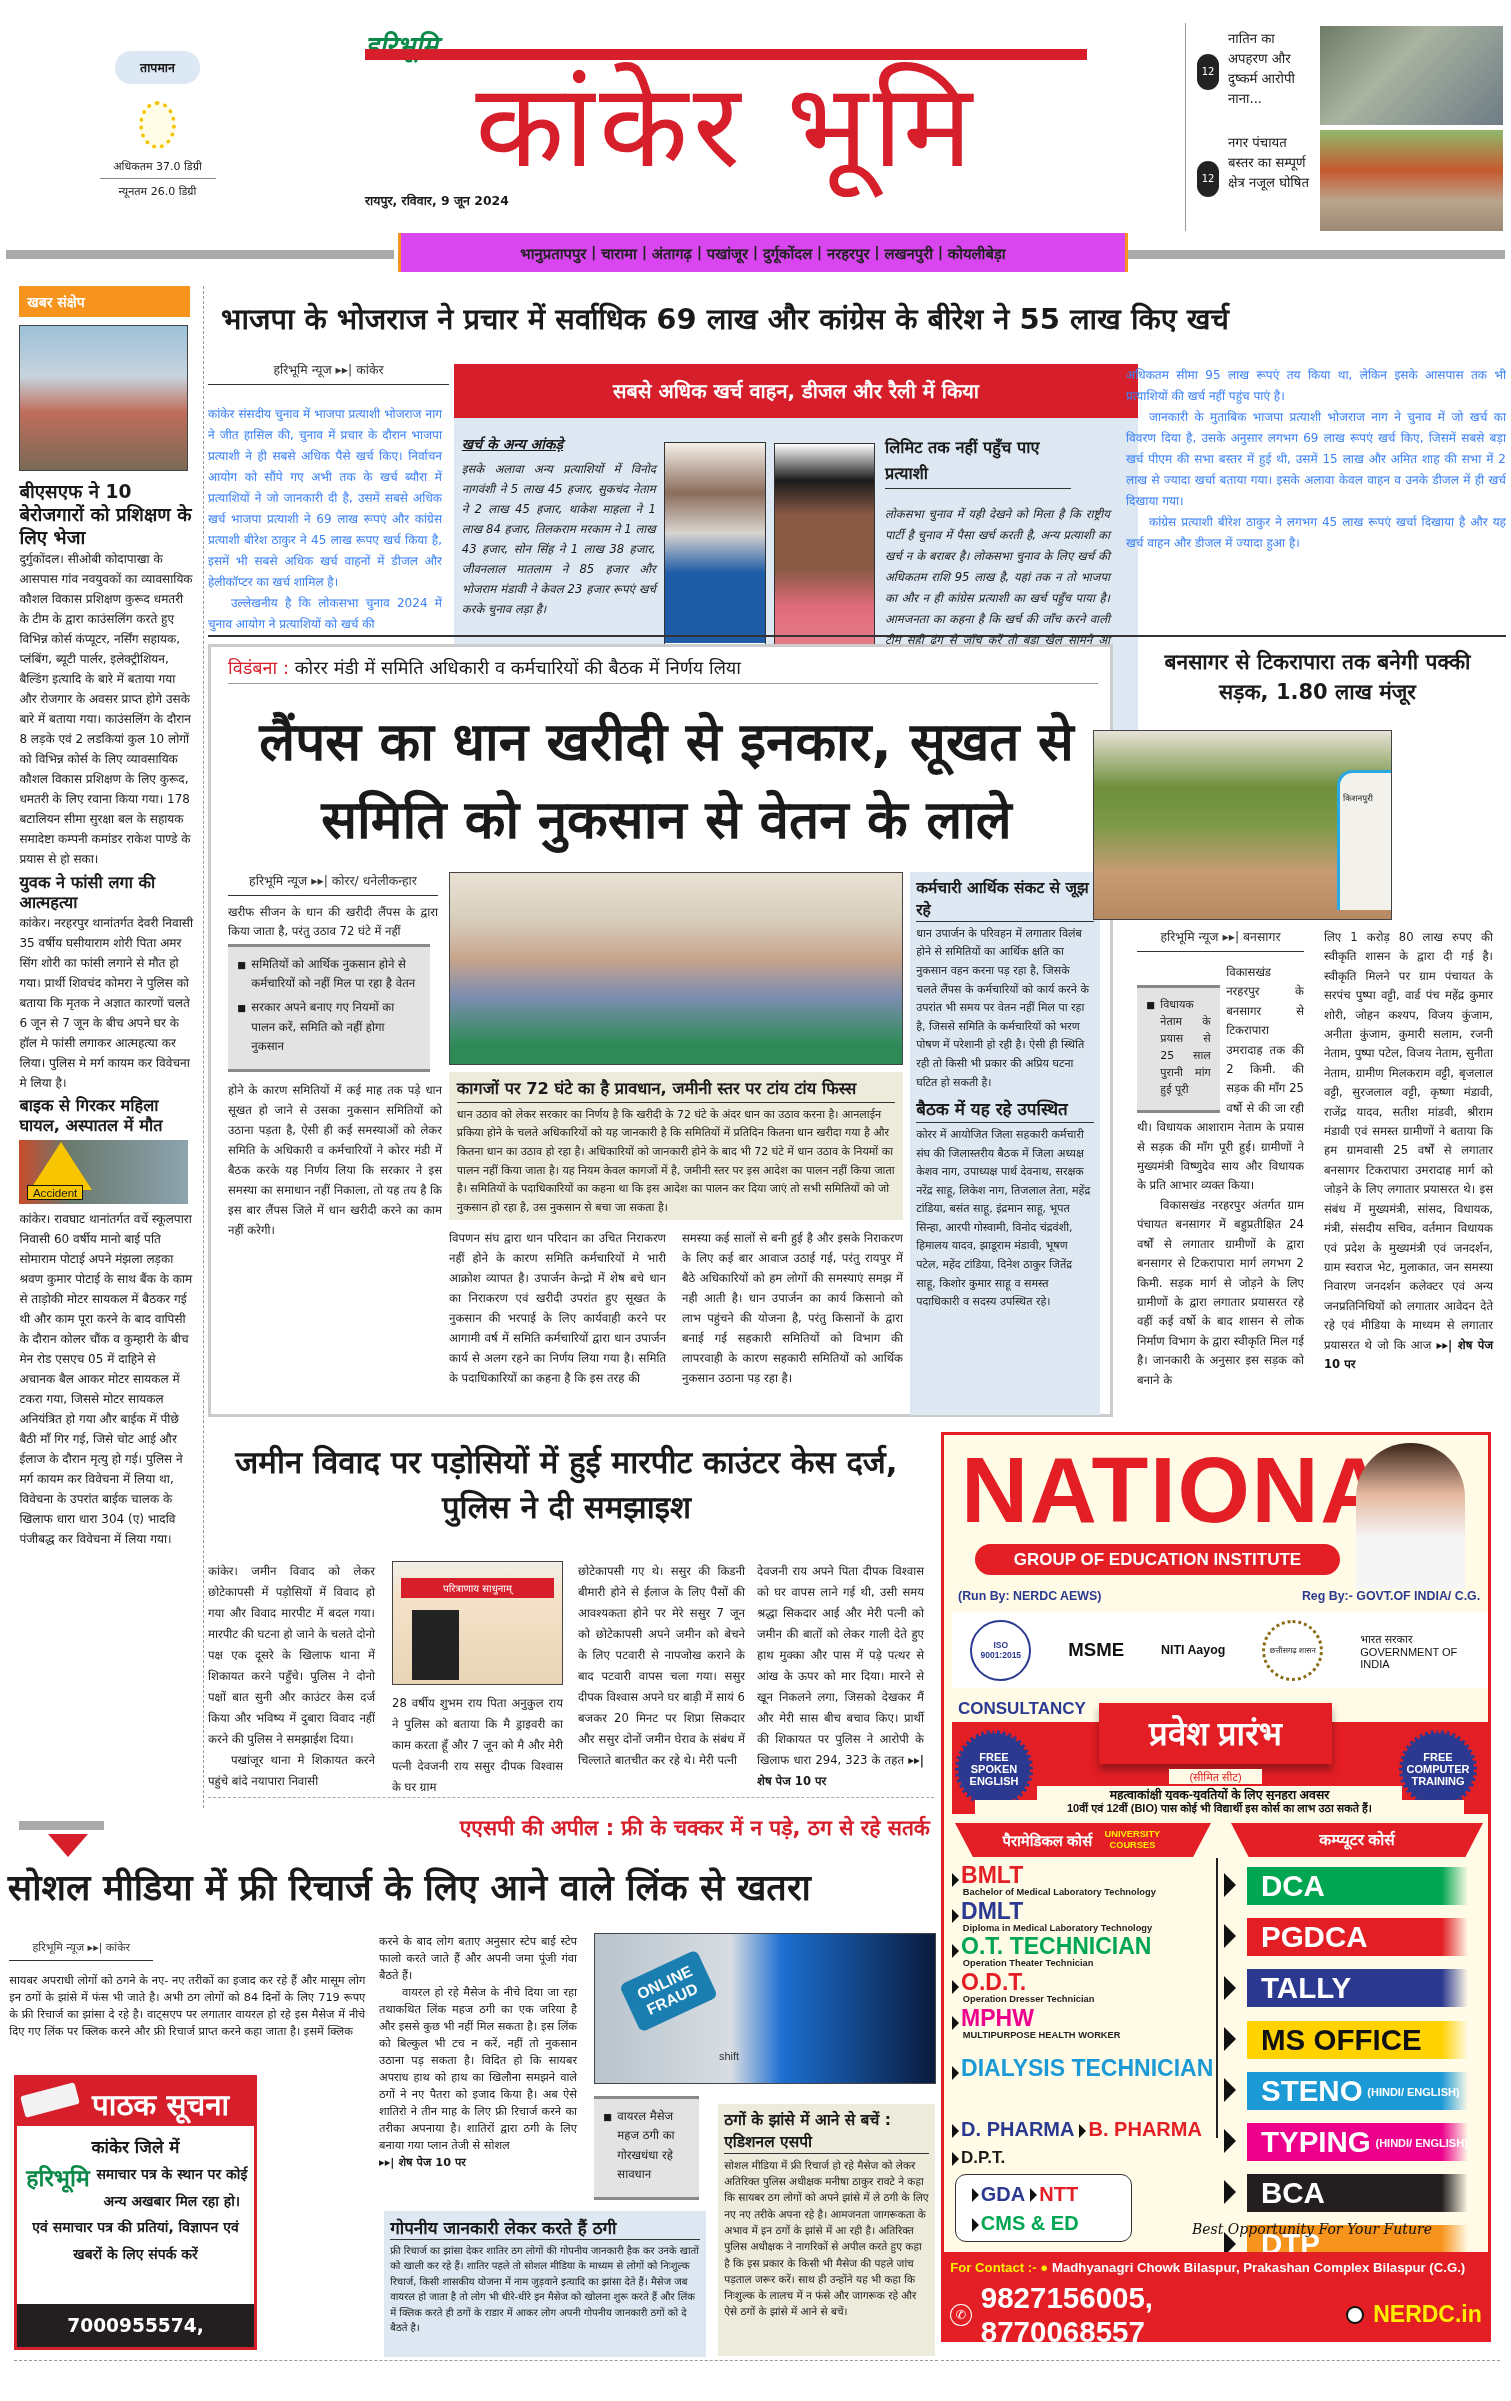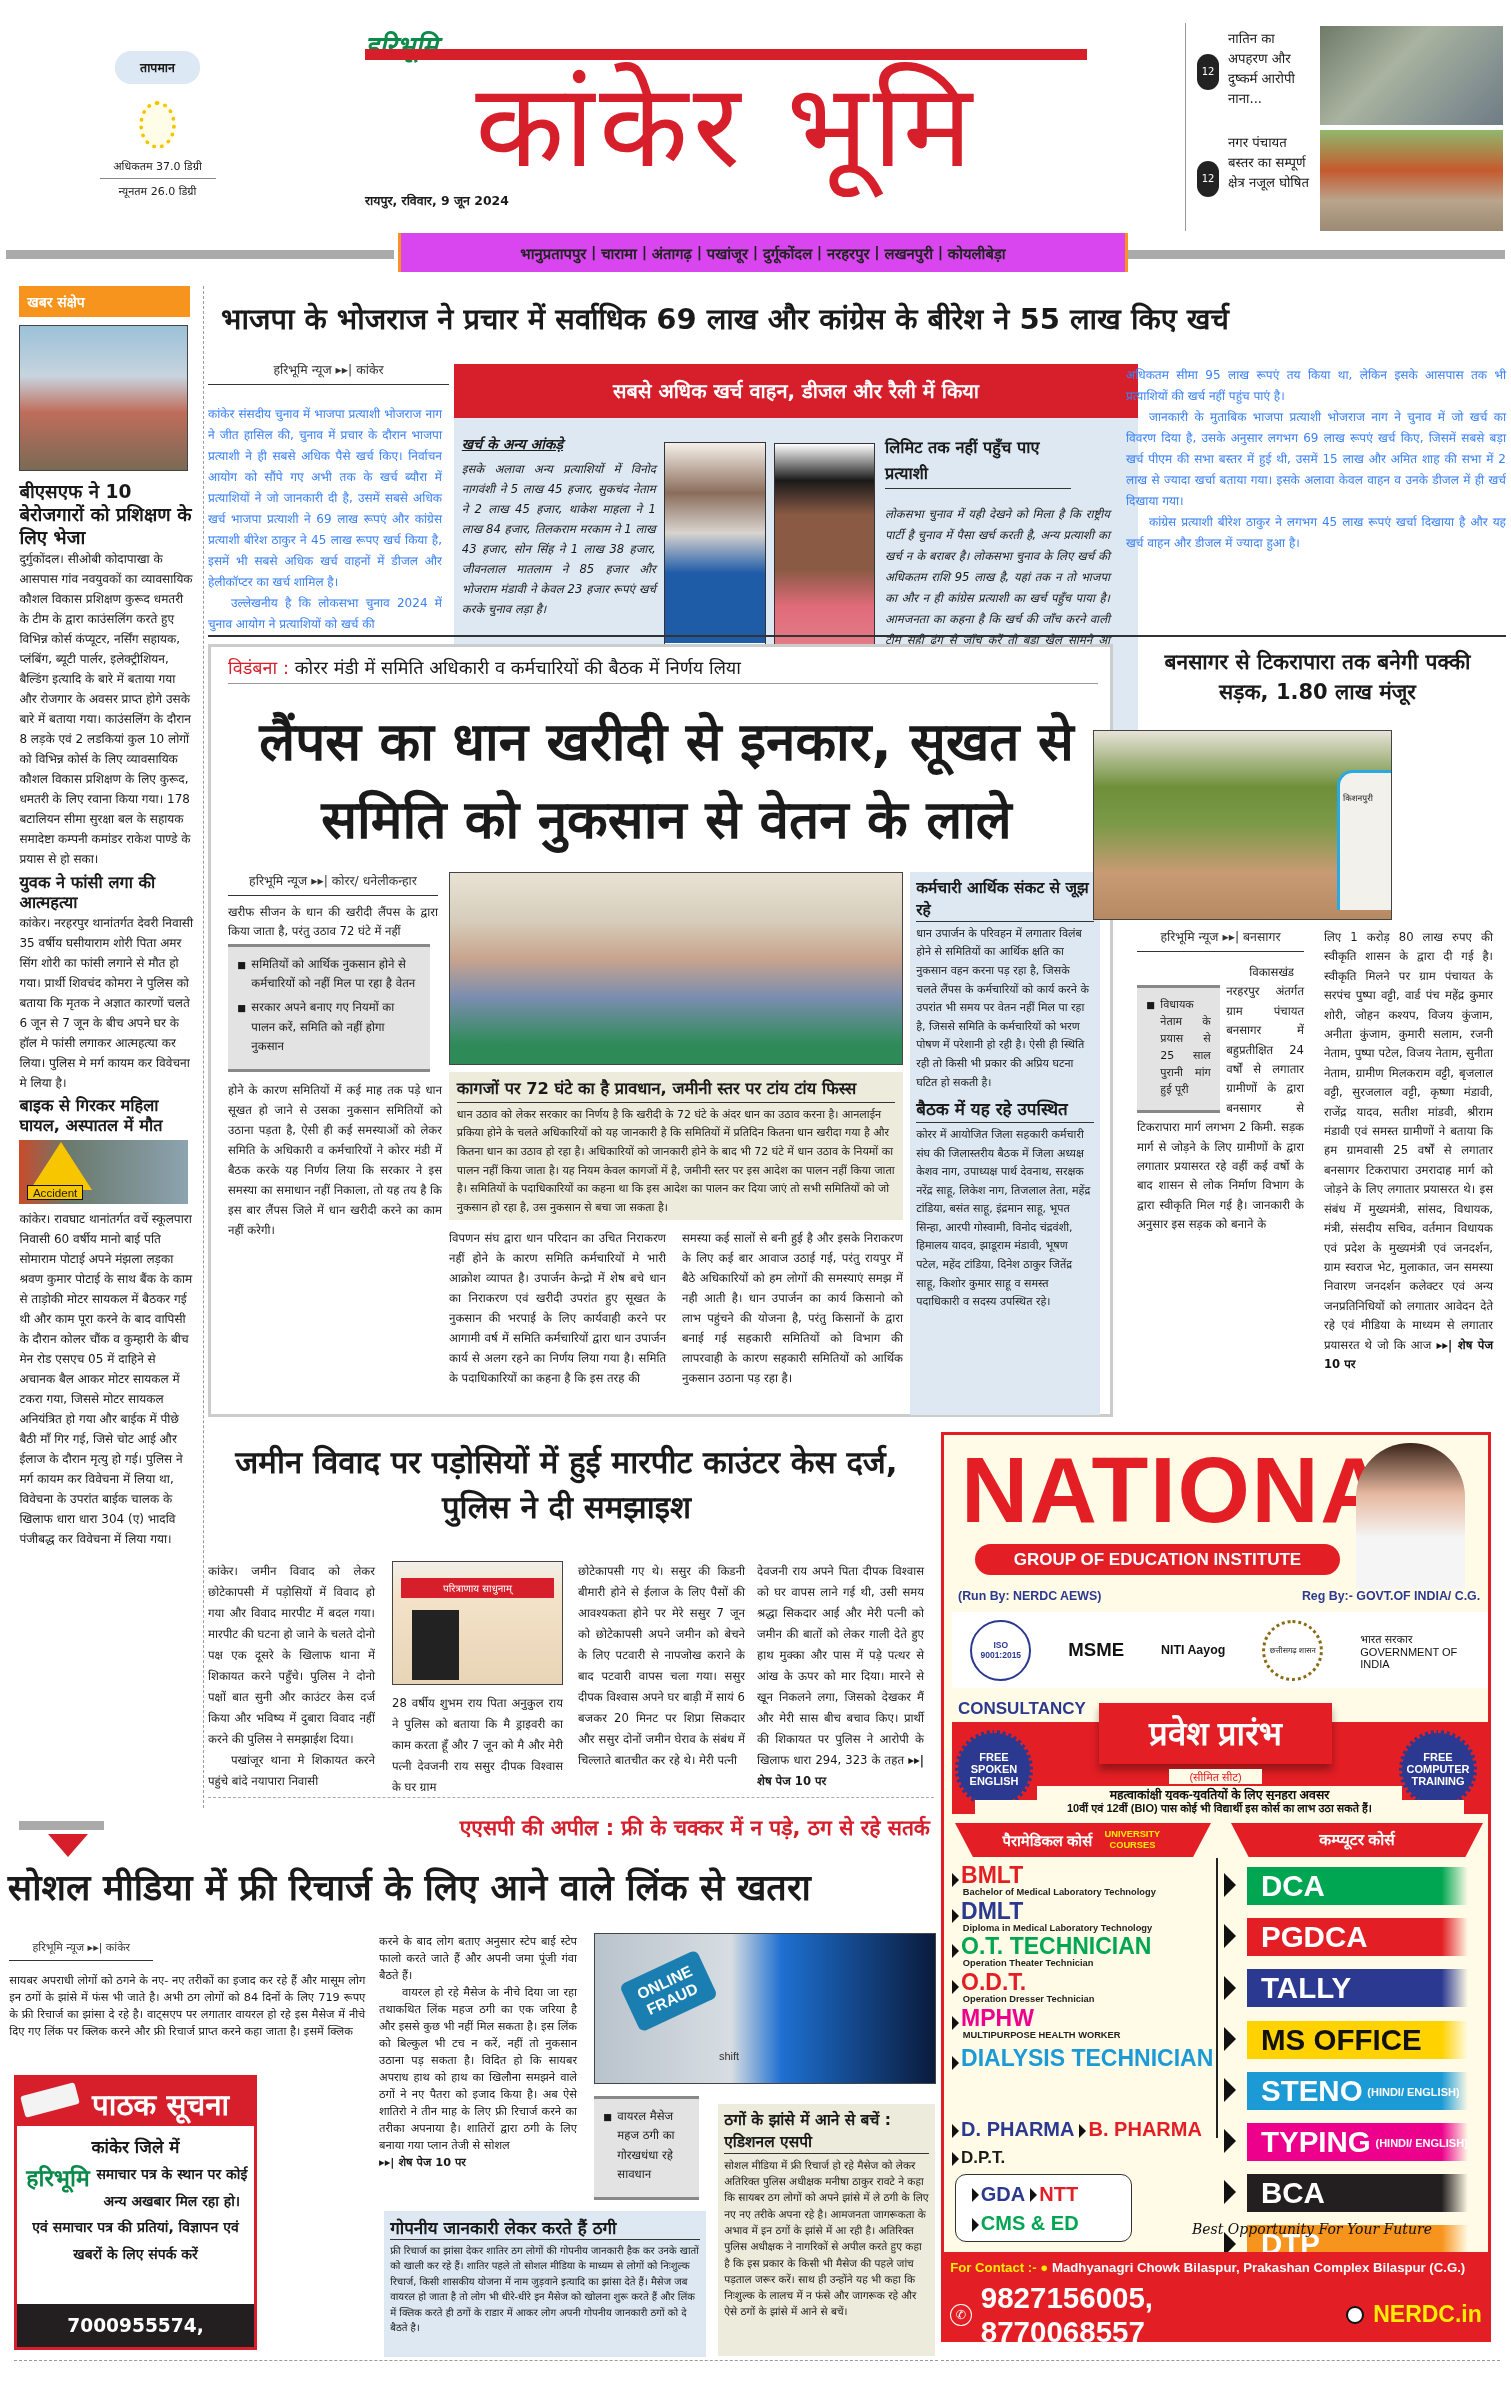--- a/index.html
+++ b/index.html
@@ -151,20 +151,21 @@
 
 <div class="abs hd" style="left:1141px;top:648px;width:353px;font-size:21px;line-height:29.5px;text-align:center">बनसागर से टिकरापारा तक बनेगी पक्की सड़क, 1.80 लाख मंजूर</div>
 <div class="abs photo" style="left:1093px;top:730px;width:299px;height:190px;background:linear-gradient(180deg,#e7e3d8 0,#6f8f3b 30%,#7c9a48 50%,#c79b74 75%,#b88a63)">
   <div style="position:absolute;right:0;top:39px;width:54px;height:140px;background:#f2f1ec;border-left:3.1px solid #29a9e0;border-top:3.1px solid #29a9e0;border-radius:15.5px 0 0 0;font-size:8.5px;padding:18.6px 3.1px">किशनपुरी</div>
 </div>
 <div class="abs byline" style="left:1137px;top:928px;width:167px">हरिभूमि न्यूज ▸▸| बनसागर</div>
 <div class="abs" style="left:1137px;top:963px;width:167px;font-size:11.6px;line-height:19.4px;text-align:justify">
   <div class="bul" style="float:left;width:83px;margin:22px 6.2px 3.1px 0;font-size:11px;line-height:17px">
     <li>विधायक नेताम के प्रयास से 25 साल पुरानी मांग हुई पूरी</li>
   </div>
+  <p>विकासखंड नरहरपुर के बनसागर से टिकरापारा उमरादाह तक की 2 किमी. की सड़क की माँग 25 वर्षो से की जा रही थी। विधायक आशाराम नेताम के प्रयास से सड़क की माँग पूरी हुई। ग्रामीणों ने मुख्यमंत्री विष्णुदेव साय और विधायक के प्रति आभार व्यक्त किया।</p>
   <p class="ind">विकासखंड नरहरपुर अंतर्गत ग्राम पंचायत बनसागर में बहुप्रतीक्षित 24 वर्षों से लगातार ग्रामीणों के द्वारा बनसागर से टिकरापारा मार्ग लगभग 2 किमी. सड़क मार्ग से जोड़ने के लिए ग्रामीणों के द्वारा लगातार प्रयासरत रहे वहीं कई वर्षो के बाद शासन से लोक निर्माण विभाग के द्वारा स्वीकृति मिल गई है। जानकारी के अनुसार इस सड़क को बनाने के</p>
 </div>
 <div class="abs" style="left:1324px;top:928px;width:169px;font-size:11.6px;line-height:19.4px;text-align:justify">
   <span>लिए 1 करोड़ 80 लाख रुपए की स्वीकृति शासन के द्वारा दी गई है। स्वीकृति मिलने पर ग्राम पंचायत के सरपंच पुष्पा वट्टी, वार्ड पंच महेंद्र कुमार शोरी, जोहन कश्यप, विजय कुंजाम, अनीता कुंजाम, कुमारी सलाम, रजनी नेताम, पुष्पा पटेल, विजय नेताम, सुनीता नेताम, ग्रामीण मिलकराम वट्टी, बृजलाल वट्टी, सुरजलाल वट्टी, कृष्णा मंडावी, राजेंद्र यादव, सतीश मांडवी, श्रीराम मंडावी एवं समस्त ग्रामीणों ने बताया कि हम ग्रामवासी 25 वर्षों से लगातार बनसागर टिकरापारा उमरादाह मार्ग को जोड़ने के लिए लगातार प्रयासरत थे। इस संबंध में मुख्यमंत्री, सांसद, विधायक, मंत्री, संसदीय सचिव, वर्तमान विधायक एवं प्रदेश के मुख्यमंत्री एवं जनदर्शन, ग्राम स्वराज भेट, मुलाकात, जन समस्या निवारण जनदर्शन कलेक्टर एवं अन्य जनप्रतिनिधियों को लगातार आवेदन देते रहे एवं मीडिया के माध्यम से लगातार प्रयासरत थे जो कि आज</span>
   <span style="font-weight:bold;color:#111">▸▸| शेष पेज 10 पर</span>
 </div>
 
 <div class="abs hd" style="left:221px;top:1440px;width:691px;font-size:31px;line-height:45px;text-align:center">जमीन विवाद पर पड़ोसियों में हुई मारपीट काउंटर केस दर्ज, पुलिस ने दी समझाइश</div>
 <div class="abs" style="left:208px;top:1561px;width:167px;font-size:11.6px;line-height:21px;text-align:justify">
   <p>कांकेर। जमीन विवाद को लेकर छोटेकापसी में पड़ोसियों में विवाद हो गया और विवाद मारपीट में बदल गया। मारपीट की घटना हो जाने के चलते दोनो पक्ष एक दूसरे के खिलाफ थाना में शिकायत करने पहुँचे। पुलिस ने दोनो पक्षों बात सुनी और काउंटर केस दर्ज किया और भविष्य में दुबारा विवाद नहीं करने की पुलिस ने समझाईश दिया।</p>
@@ -248,21 +249,21 @@
   </div>
   <div style="position:absolute;left:287px;top:388px;width:252px;height:34px;background:#e31e24;clip-path:polygon(0 0,100% 0,93% 100%,7% 100%);color:#fff;font-size:15.5px;font-weight:bold;text-align:center;line-height:34px">
     <span>कम्प्यूटर कोर्स</span>
   </div>
   <div style="position:absolute;left:272px;top:423px;width:2.3px;height:280px;background:#222"></div>
   <div id="paramedical-list" style="position:absolute;left:7.8px;top:429px;width:264px">
       <div style="margin-bottom: 3.1px;"><span class="arrow"></span><span class="course-l" style="font-size: 23px; color: rgb(227, 30, 36);">BMLT</span><div style="font-size: 9.3px; font-weight: bold; padding-left: 11px; color: rgb(34, 34, 34);">Bachelor of Medical Laboratory Technology</div></div>
       <div style="margin-bottom: 2px;"><span class="arrow"></span><span class="course-l" style="font-size: 23px; color: rgb(43, 57, 144);">DMLT</span><div style="font-size: 9.3px; font-weight: bold; padding-left: 11px; color: rgb(34, 34, 34);">Diploma in Medical Laboratory Technology</div></div>
       <div style="margin-bottom: 3.1px;"><span class="arrow"></span><span class="course-l" style="font-size: 23px; color: rgb(0, 166, 81);">O.T. TECHNICIAN</span><div style="font-size: 9.3px; font-weight: bold; padding-left: 11px; color: rgb(34, 34, 34);">Operation Theater Technician</div></div>
       <div style="margin-bottom: 3.1px;"><span class="arrow"></span><span class="course-l" style="font-size: 23px; color: rgb(227, 30, 36);">O.D.T.</span><div style="font-size: 9.3px; font-weight: bold; padding-left: 11px; color: rgb(34, 34, 34);">Operation Dresser Technician</div></div>
-      <div style="margin-bottom: 7px;"><span class="arrow"></span><span class="course-l" style="font-size: 23px; color: rgb(236, 0, 140);">MPHW</span><div style="font-size: 9.3px; font-weight: bold; padding-left: 11px; color: rgb(34, 34, 34);">MULTIPURPOSE HEALTH WORKER</div></div>
+      <div style="margin-bottom: 17px;"><span class="arrow"></span><span class="course-l" style="font-size: 23px; color: rgb(236, 0, 140);">MPHW</span><div style="font-size: 9.3px; font-weight: bold; padding-left: 11px; color: rgb(34, 34, 34);">MULTIPURPOSE HEALTH WORKER</div></div>
       <div style="margin-bottom: 3.1px;"><span class="arrow"></span><span class="course-l" style="font-size: 23px; color: rgb(28, 154, 214);">DIALYSIS TECHNICIAN</span></div>
     </div>
   <div style="position:absolute;left:7.8px;top:683px;font-weight:bold;font-size:20px">
     <span class="arrow"></span><span style="color:#2b3990">D. PHARMA</span>
     <span class="arrow"></span><span style="color:#e31e24">B. PHARMA</span>
   </div>
   <div style="position:absolute;left:7.8px;top:713px;font-weight:bold;font-size:17px">
     <span class="arrow"></span><span>D.P.T.</span>
   </div>
   <div style="position:absolute;left:11px;top:739px;width:177px;height:68px;background:#fff;border:1.6px solid #333;border-radius:11px;padding:4.7px 15.5px;font-weight:bold;font-size:20px;line-height:29.5px">

